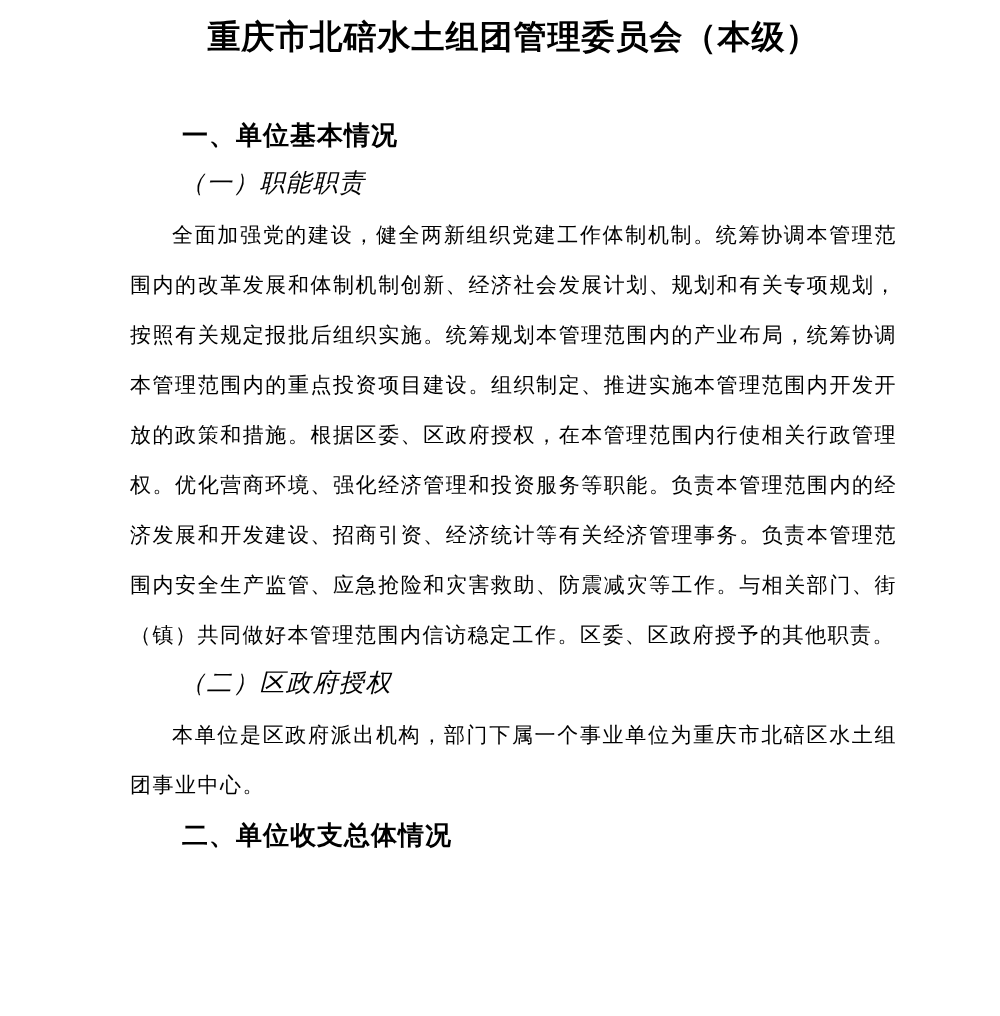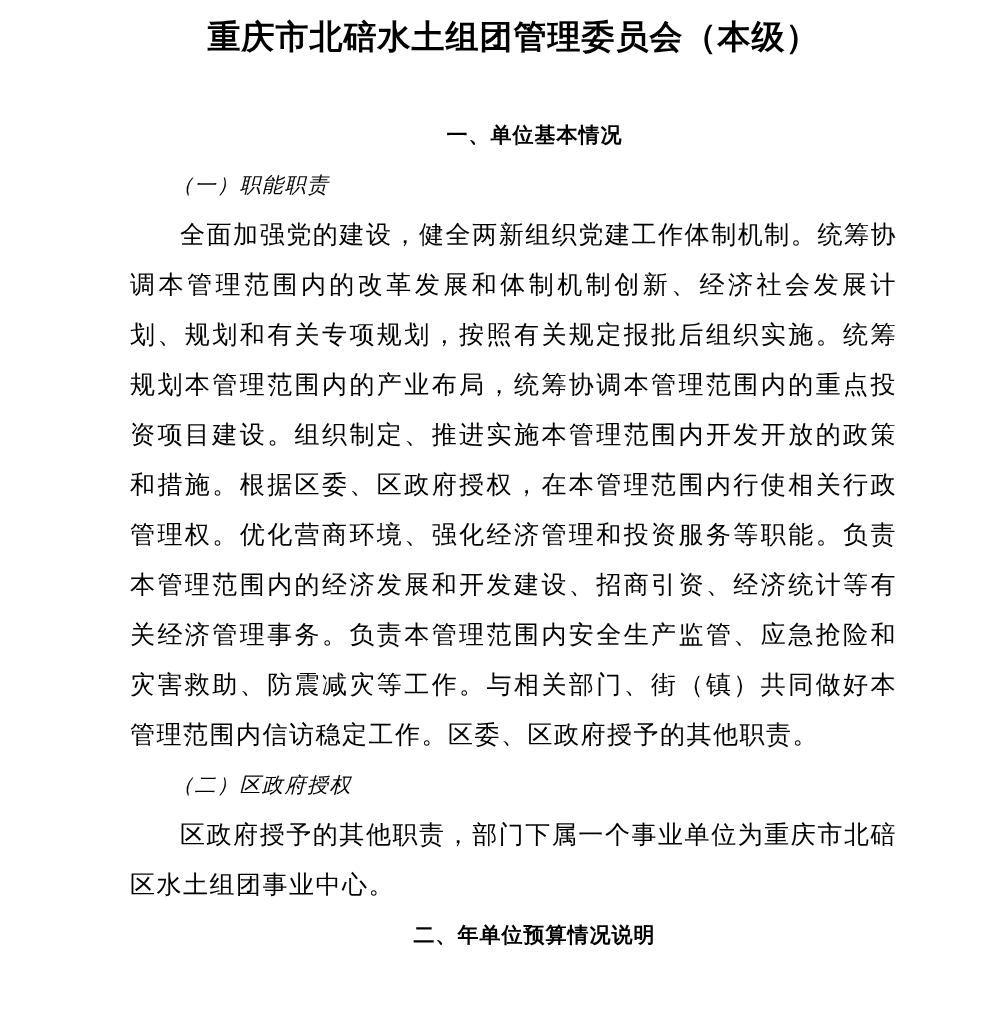--- a/index.html
+++ b/index.html
@@ -31,61 +31,60 @@
     letter-spacing: 1px;
   }
   .title-line {
     display: block;
   }
   .heading {
     margin: 0;
     text-indent: 2em;
     font-family: "Liberation Sans", sans-serif;
     font-weight: 700;
-    font-size: 21px;
+    font-size: 26px;
     line-height: 50px;
     letter-spacing: 1px;
-    text-align: center;
   }
   .heading-first {
     margin-top: 48px;
   }
   .subheading {
     margin: 0;
     text-indent: 2em;
-    font-family: Liberation Serif, serif;
+    font-family: Liberation Mono, monospace;
     font-style: italic;
     font-weight: 400;
-    font-size: 21px;
+    font-size: 25px;
     line-height: 50px;
     letter-spacing: 1.5px;
   }
   .para {
     margin: 0;
     text-indent: 2em;
     text-align: justify;
     text-justify: inter-ideograph;
     font-family: "Liberation Serif", serif;
-    font-size: 25px;
+    font-size: 21px;
     line-height: 50px;
     letter-spacing: 1.5px;
   }
 </style>
 </head>
 <body>
 
 <div class="page">
   <h1 class="title">
     <span class="title-line">重庆市北碚水土组团管理委员会（本级）</span>
   </h1>
 
   <h2 class="heading heading-first">一、单位基本情况</h2>
 
   <h3 class="subheading">（一）职能职责</h3>
 
   <p class="para">全面加强党的建设，健全两新组织党建工作体制机制。统筹协调本管理范围内的改革发展和体制机制创新、经济社会发展计划、规划和有关专项规划，按照有关规定报批后组织实施。统筹规划本管理范围内的产业布局，统筹协调本管理范围内的重点投资项目建设。组织制定、推进实施本管理范围内开发开放的政策和措施。根据区委、区政府授权，在本管理范围内行使相关行政管理权。优化营商环境、强化经济管理和投资服务等职能。负责本管理范围内的经济发展和开发建设、招商引资、经济统计等有关经济管理事务。负责本管理范围内安全生产监管、应急抢险和灾害救助、防震减灾等工作。与相关部门、街（镇）共同做好本管理范围内信访稳定工作。区委、区政府授予的其他职责。</p>
 
   <h3 class="subheading">（二）区政府授权</h3>
 
-  <p class="para">区政府授予的其他职责，部门下属一个事业单位为重庆市北碚区水土组团事业中心。</p>
+  <p class="para">本单位是区政府派出机构，部门下属一个事业单位为重庆市北碚区水土组团事业中心。</p>
 
-  <h2 class="heading">二、年单位预算情况说明</h2>
+  <h2 class="heading">二、单位收支总体情况</h2>
 </div>
 
 </body></html>

